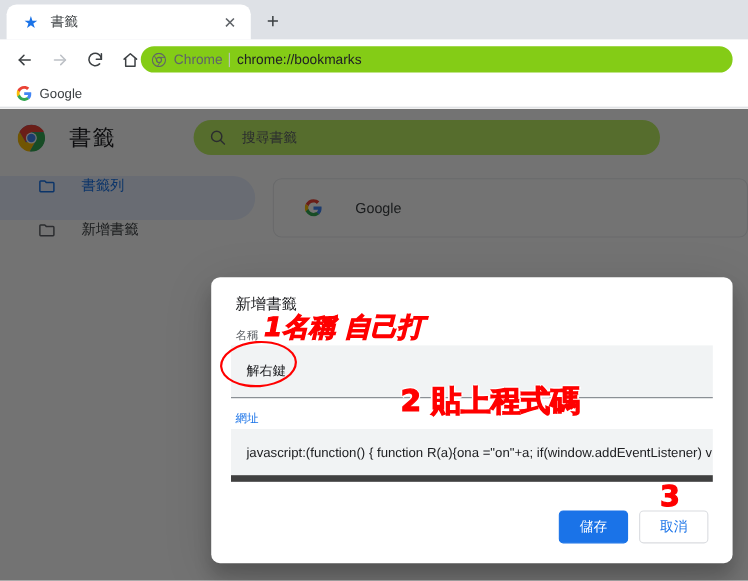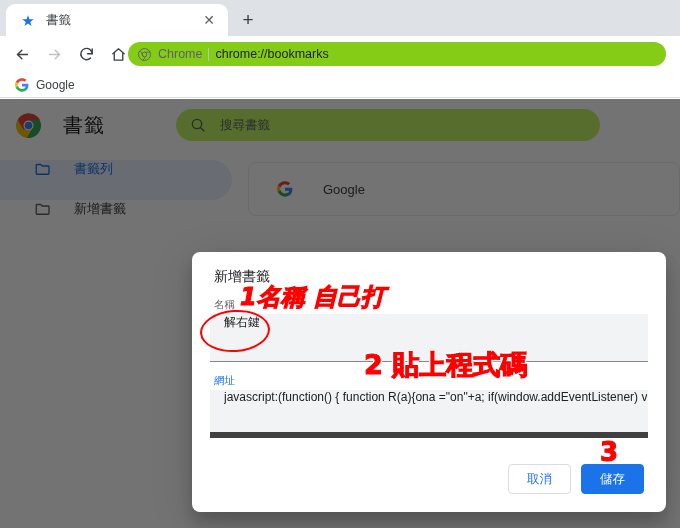--- a/index.html
+++ b/index.html
@@ -168,21 +168,21 @@
   }
   .field-label {
     position: absolute; font-size: 10.5px; color: #5f6368;
   }
   .field-label.focused { color: #1a73e8; }
   .field-input {
     position: absolute;
     height: 48px;
     background: #f1f3f4;
     border-bottom: 1px solid #80868b;
-    display: flex; align-items: flex-start;
+    display: flex; align-items: center;
     font-size: 12px; color: #202124;
   }
   .field-input.focused { border-bottom: 6px solid #404040; }
   .field-input .val {
     margin-left: 14px; white-space: nowrap; overflow: hidden;
     font-family: "Liberation Sans", "DejaVu Sans", sans-serif;
   }
 
   .btnrow {
     position: absolute; right: 22px; bottom: 18px;
@@ -364,22 +364,22 @@
     <div class="field-input" style="left:18px; top:62px; width:438px;">
       <span class="val">解右鍵</span>
     </div>
 
     <div class="field-label focused" style="left:22px; top:122px;">網址</div>
     <div class="field-input focused" style="left:18px; top:138px; width:438px;">
       <span class="val">javascript:(function() { function R(a){ona ="on"+a; if(window.addEventListener) v</span>
     </div>
 
     <div class="btnrow">
+      <div class="btn btn-save">儲存</div>
       <div class="btn btn-cancel">取消</div>
-      <div class="btn btn-save">儲存</div>
     </div>
   </div>
 
   <div class="anno" id="anno-1">1名稱  自己打</div>
   <div class="anno" id="anno-2">2  貼上程式碼</div>
   <div class="anno" id="anno-3">3</div>
   <div class="anno-ellipse"></div>
 
 </div>
 

